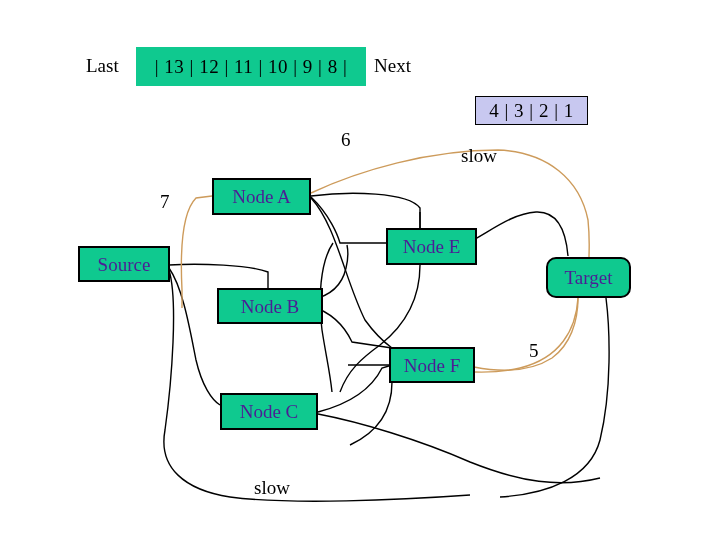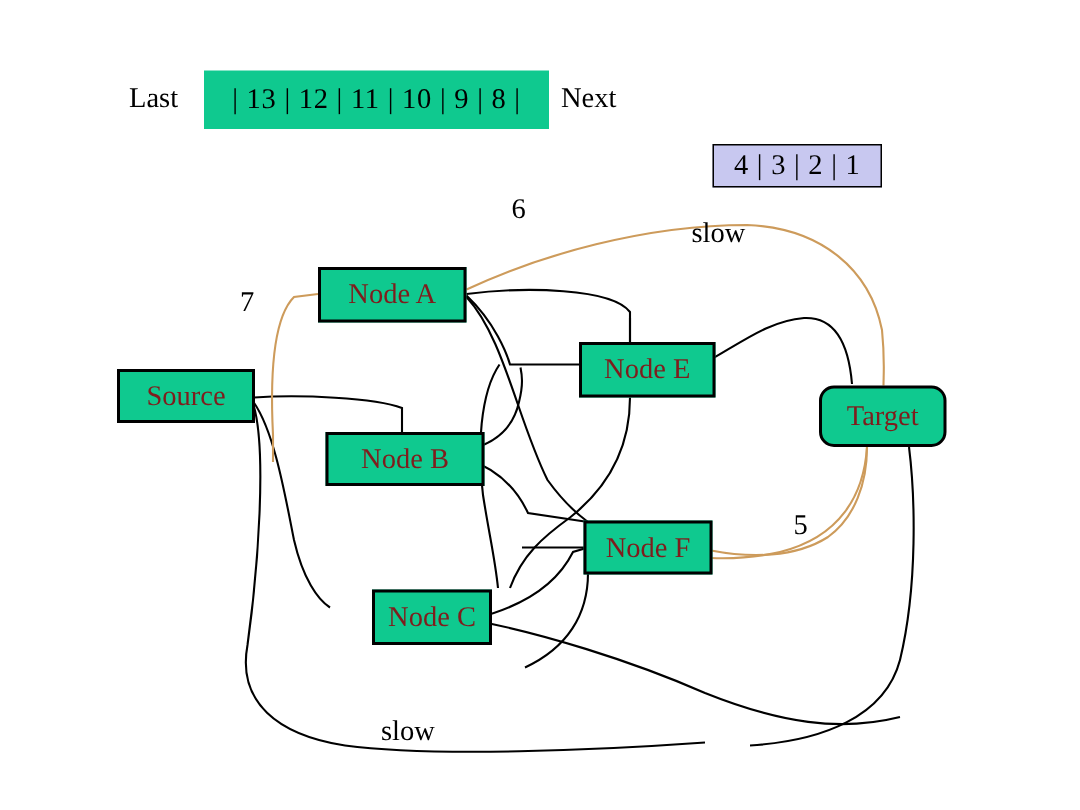--- a/index.html
+++ b/index.html
@@ -22,21 +22,21 @@
     top: 0;
     width: 720px;
     height: 540px;
     pointer-events: none;
   }
   .node-box {
     position: absolute;
     box-sizing: border-box;
     background: #0FC98F;
     border: 2px solid #000000;
-    color: #7f1d1d;
+    color: #4c1d95;
     font-family: "Liberation Serif", "DejaVu Serif", serif;
     font-size: 19px;
     line-height: 1;
     display: flex;
     align-items: center;
     justify-content: center;
     white-space: nowrap;
     z-index: 3;
   }
   .queue-box {
@@ -160,21 +160,21 @@
   <div class="plain-label" style="left:461px; top:145px;">slow</div>
 
   <div class="plain-label" style="left:254px; top:477px;">slow</div>
 
   <div class="node-box" style="left:78px; top:246px; width:92px; height:36px;">Source</div>
 
   <div class="node-box" style="left:212px; top:178px; width:99px; height:37px;">Node A</div>
 
   <div class="node-box" style="left:217px; top:288px; width:106px; height:36px;">Node B</div>
 
-  <div class="node-box" style="left:220px; top:393px; width:80px; height:37px;margin-left:28px;">Node C</div>
+  <div class="node-box" style="left:220px; top:393px; width:98px; height:37px;">Node C</div>
 
   <div class="node-box" style="left:386px; top:228px; width:91px; height:37px;">Node E</div>
 
   <div class="node-box" style="left:389px; top:347px; width:86px; height:36px;">Node F</div>
 
   <div class="node-box" style="left:546px; top:257px; width:85px; height:41px;border-radius:10px;">Target</div>
 
 </div>
 
 </body></html>

